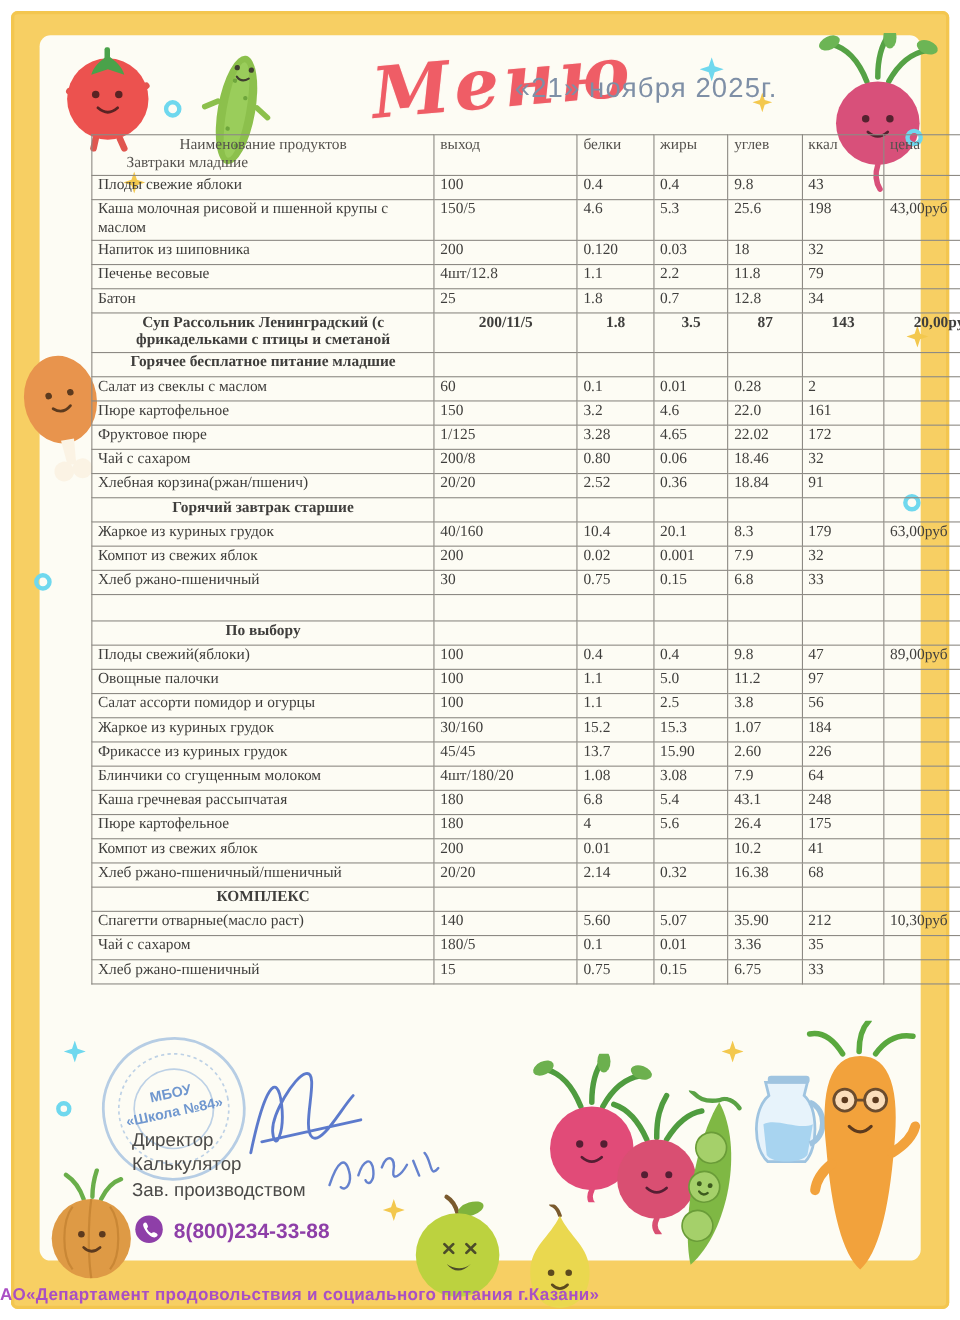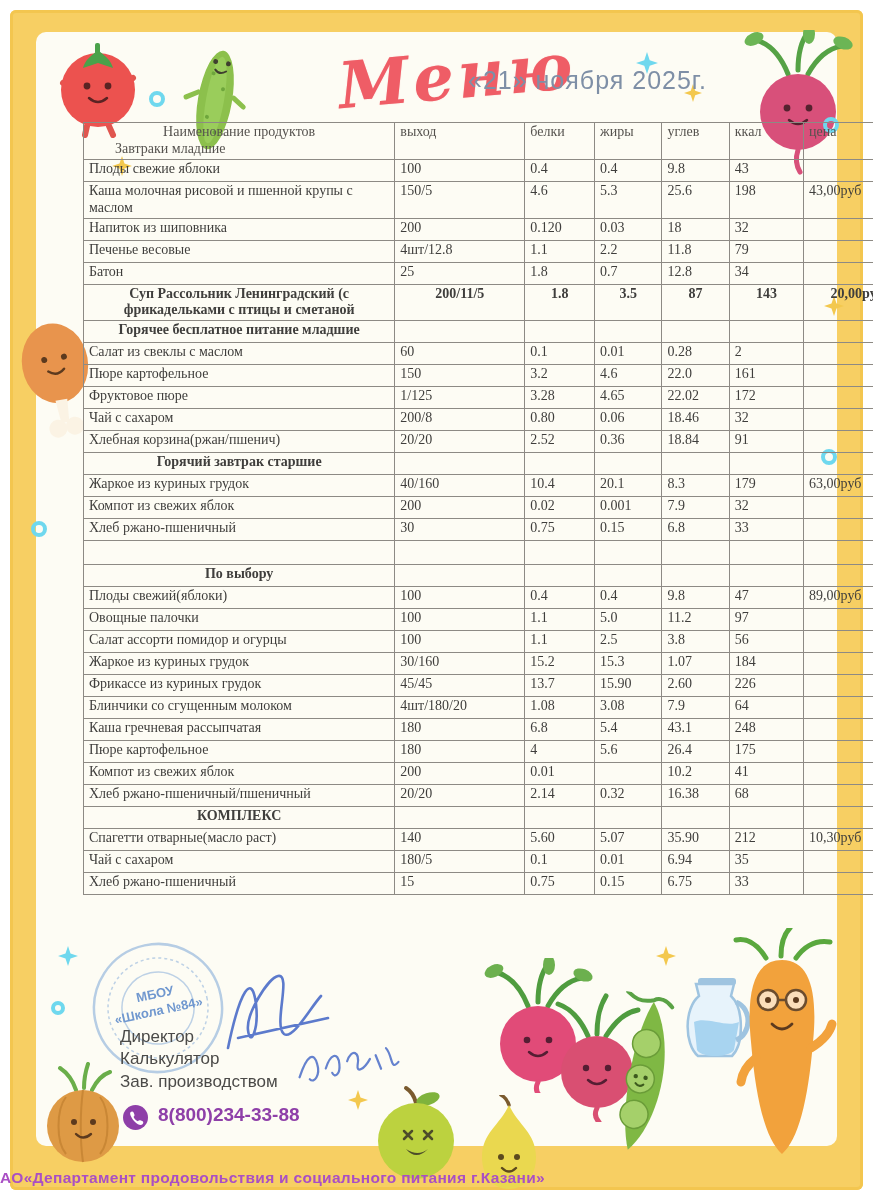--- a/index.html
+++ b/index.html
@@ -60,21 +60,21 @@
   .roles {
     position:absolute; left:120px; top:1026px;
     font-family:"Liberation Sans", sans-serif; font-weight:normal;
     font-size:17px; color:#4b4a48; line-height:1.32;
   }
   .contact {
     position:absolute; left:122px; top:1104px;
     font-family:"Liberation Sans", sans-serif; font-weight:bold;
     color:#8e3fa8; font-size:19px;
   }
-  .contact .row { display:flex; align-items:flex-start; gap:9px; margin-bottom:8px; }
+  .contact .row { display:flex; align-items:flex-end; gap:9px; margin-bottom:8px; }
   .banner {
     position:absolute; left:0; right:0; bottom:13px; text-align:left;
     font-family:"Liberation Sans", sans-serif; font-weight:bold;
     font-size:15.5px; color:#a94fc4; letter-spacing:.3px;
   }
   
   .deco { position:absolute; pointer-events:none; }
 </style>
 </head>
 <body>
@@ -466,21 +466,21 @@
         <td>5.07</td>
         <td>35.90</td>
         <td>212</td>
         <td>10,30руб</td>
       </tr>
       <tr>
         <td>Чай с сахаром</td>
         <td>180/5</td>
         <td>0.1</td>
         <td>0.01</td>
-        <td>6.94</td>
+        <td>3.36</td>
         <td>35</td>
         <td></td>
       </tr>
       <tr>
         <td>Хлеб ржано-пшеничный</td>
         <td>15</td>
         <td>0.75</td>
         <td>0.15</td>
         <td>6.75</td>
         <td>33</td>

